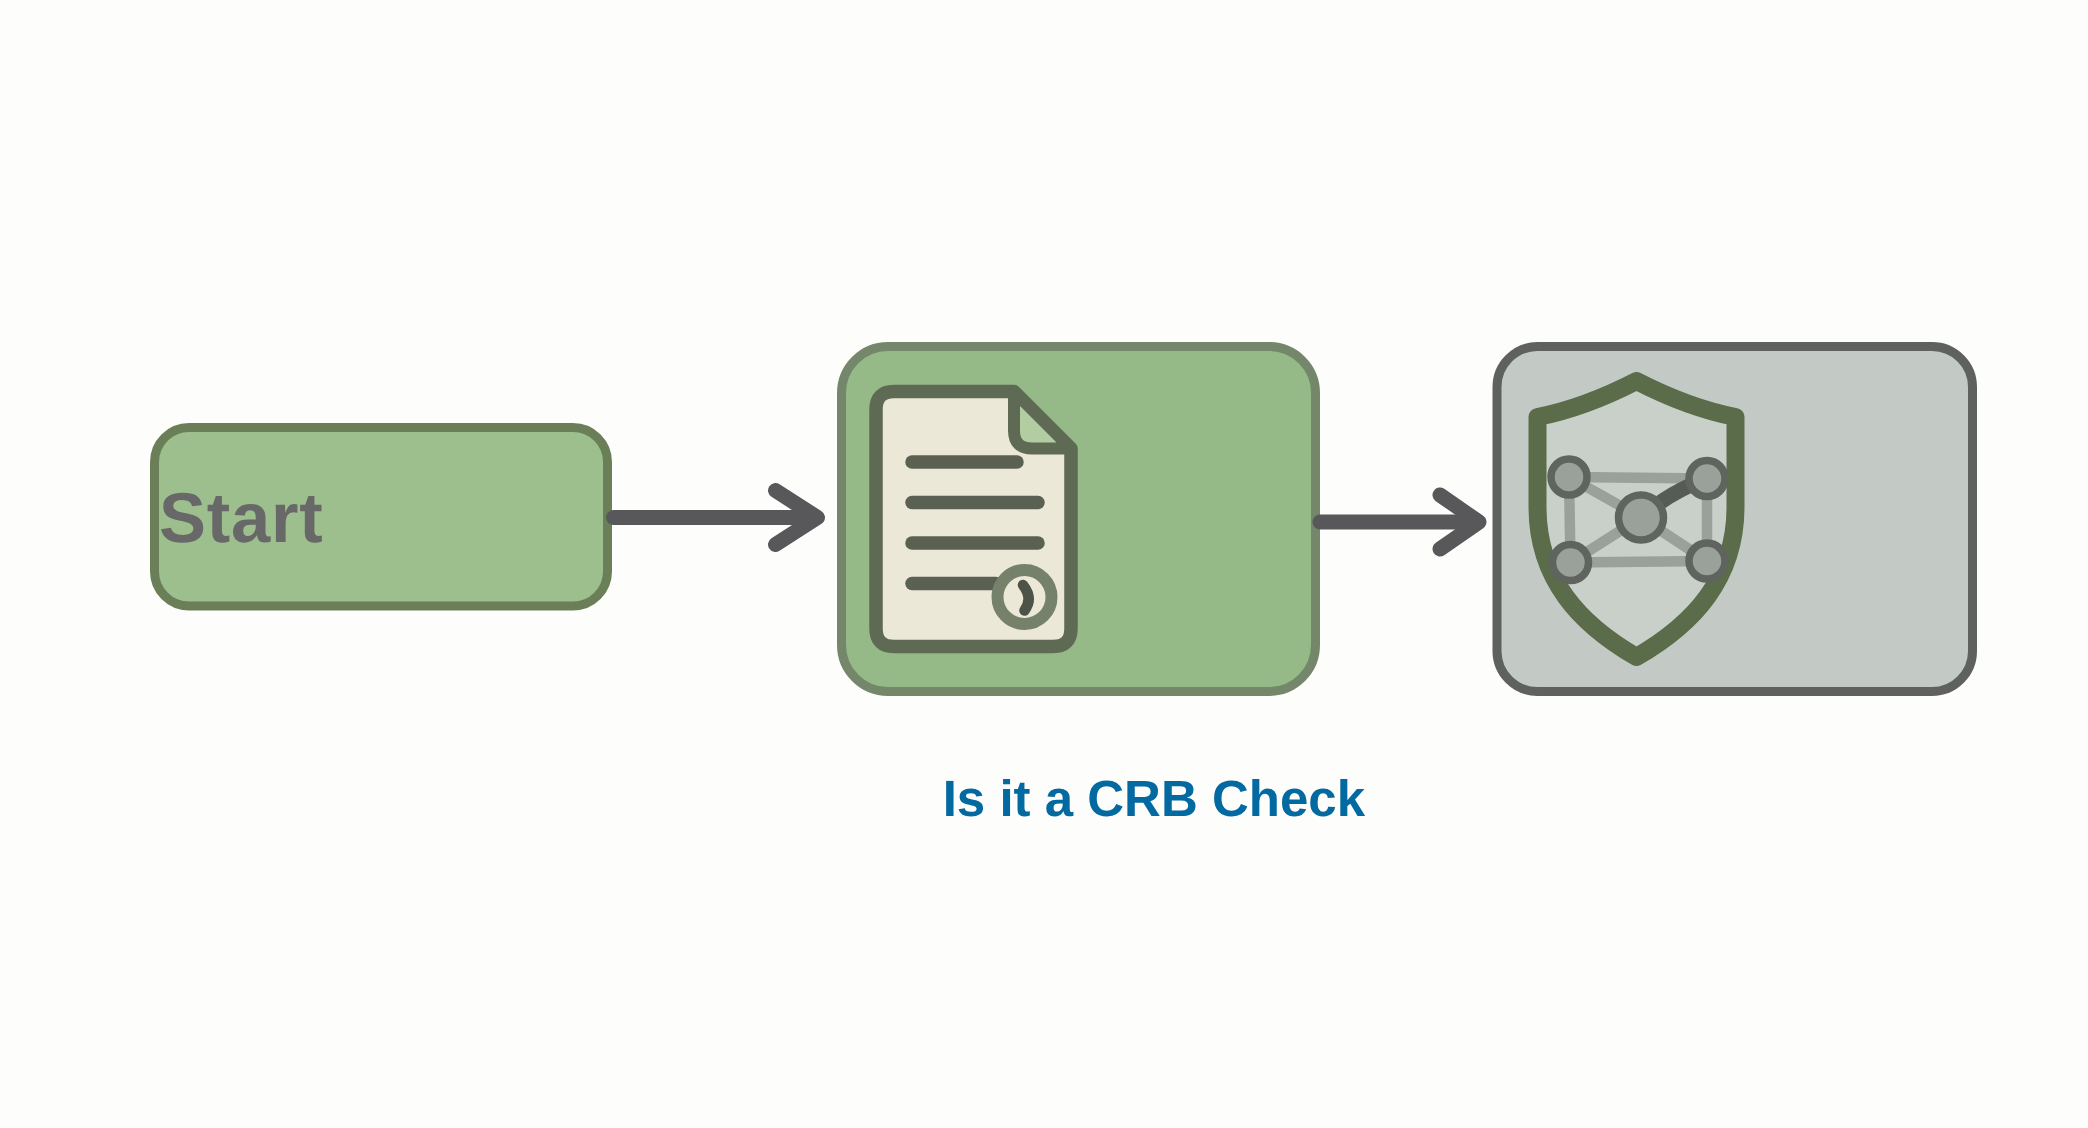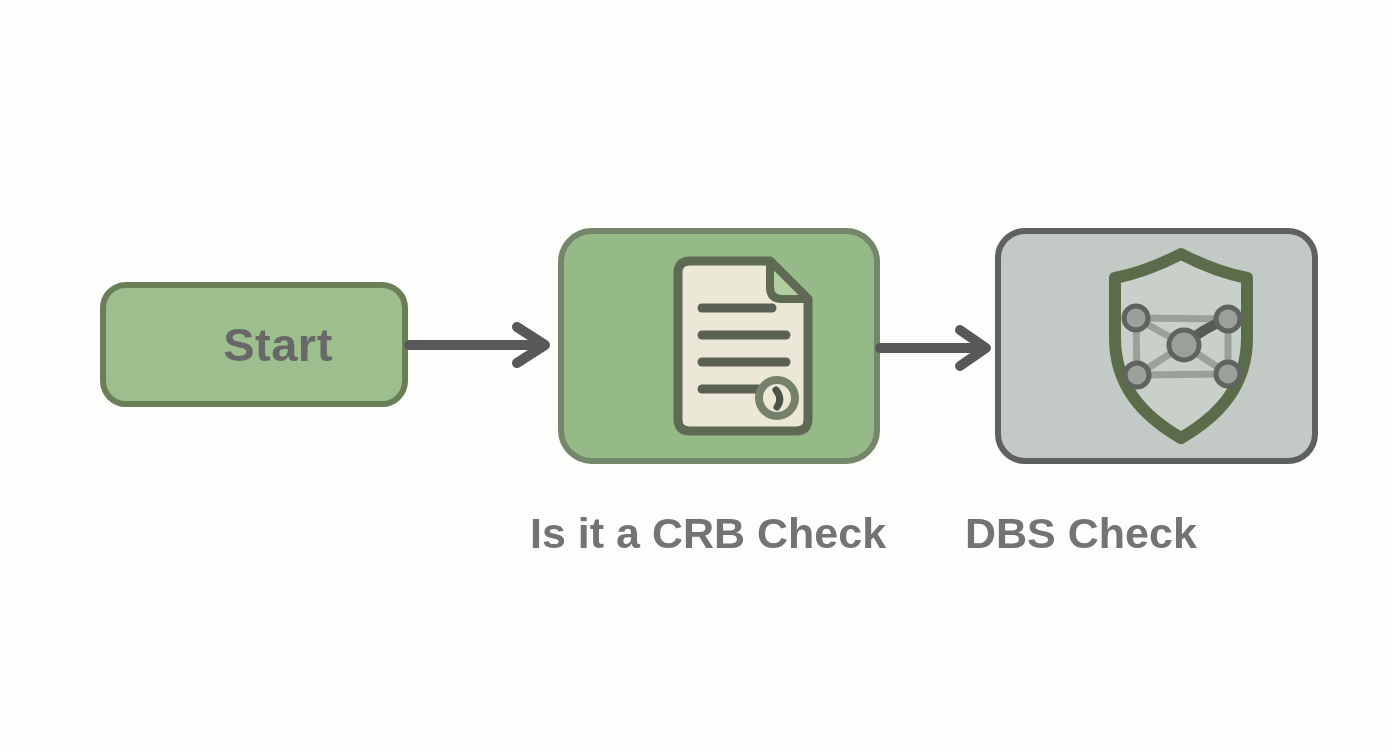--- a/index.html
+++ b/index.html
@@ -9,21 +9,21 @@
   }
   .canvas{
     position:relative;
     width:1392px;height:752px;
     background:#fdfdfc;
     overflow:hidden;
   }
   .node{
     position:absolute;
     box-sizing:border-box;
-    display:flex;align-items:center;justify-content:center;padding-left:48px;
+    display:flex;align-items:center;
   }
   .node-start{
     left:100px;top:282px;width:308px;height:125px;
     background:#9cbf8d;
     border:6px solid #6a7f58;
     border-radius:26px;
   }
   .node-start .label{
     font-size:47px;font-weight:600;color:#686868;
     letter-spacing:0.5px;
@@ -38,22 +38,22 @@
     left:995px;top:228px;width:323px;height:236px;
     background:#c3cac5;
     border:6px solid #5e615e;
     border-radius:30px;
   }
   .arrow{position:absolute;}
   .arrow-1{left:403px;top:319px;}
   .arrow-2{left:874px;top:322px;}
   .caption{
     position:absolute;
-    text-align:left;
-    font-size:43px;font-weight:600;color:#737373;
+    text-align:right;
+    font-size:34px;font-weight:600;color:#0369a1;
     line-height:47px;
   }
   .caption-crb{left:530px;top:510px;width:380px;}
   .caption-dbs{left:965px;top:510px;width:380px;}
 </style>
 </head>
 <body>
 
 <div class="canvas">
 
@@ -113,16 +113,15 @@
         <circle cx="93" cy="99" r="15"></circle>
       </g>
     </svg>
   </div>
 
   <div class="caption caption-crb">
     <span>Is it a CRB Check</span>
   </div>
 
   <div class="caption caption-dbs">
-    <div>DBS Check</div>
   </div>
 
 </div>
 
 </body></html>

